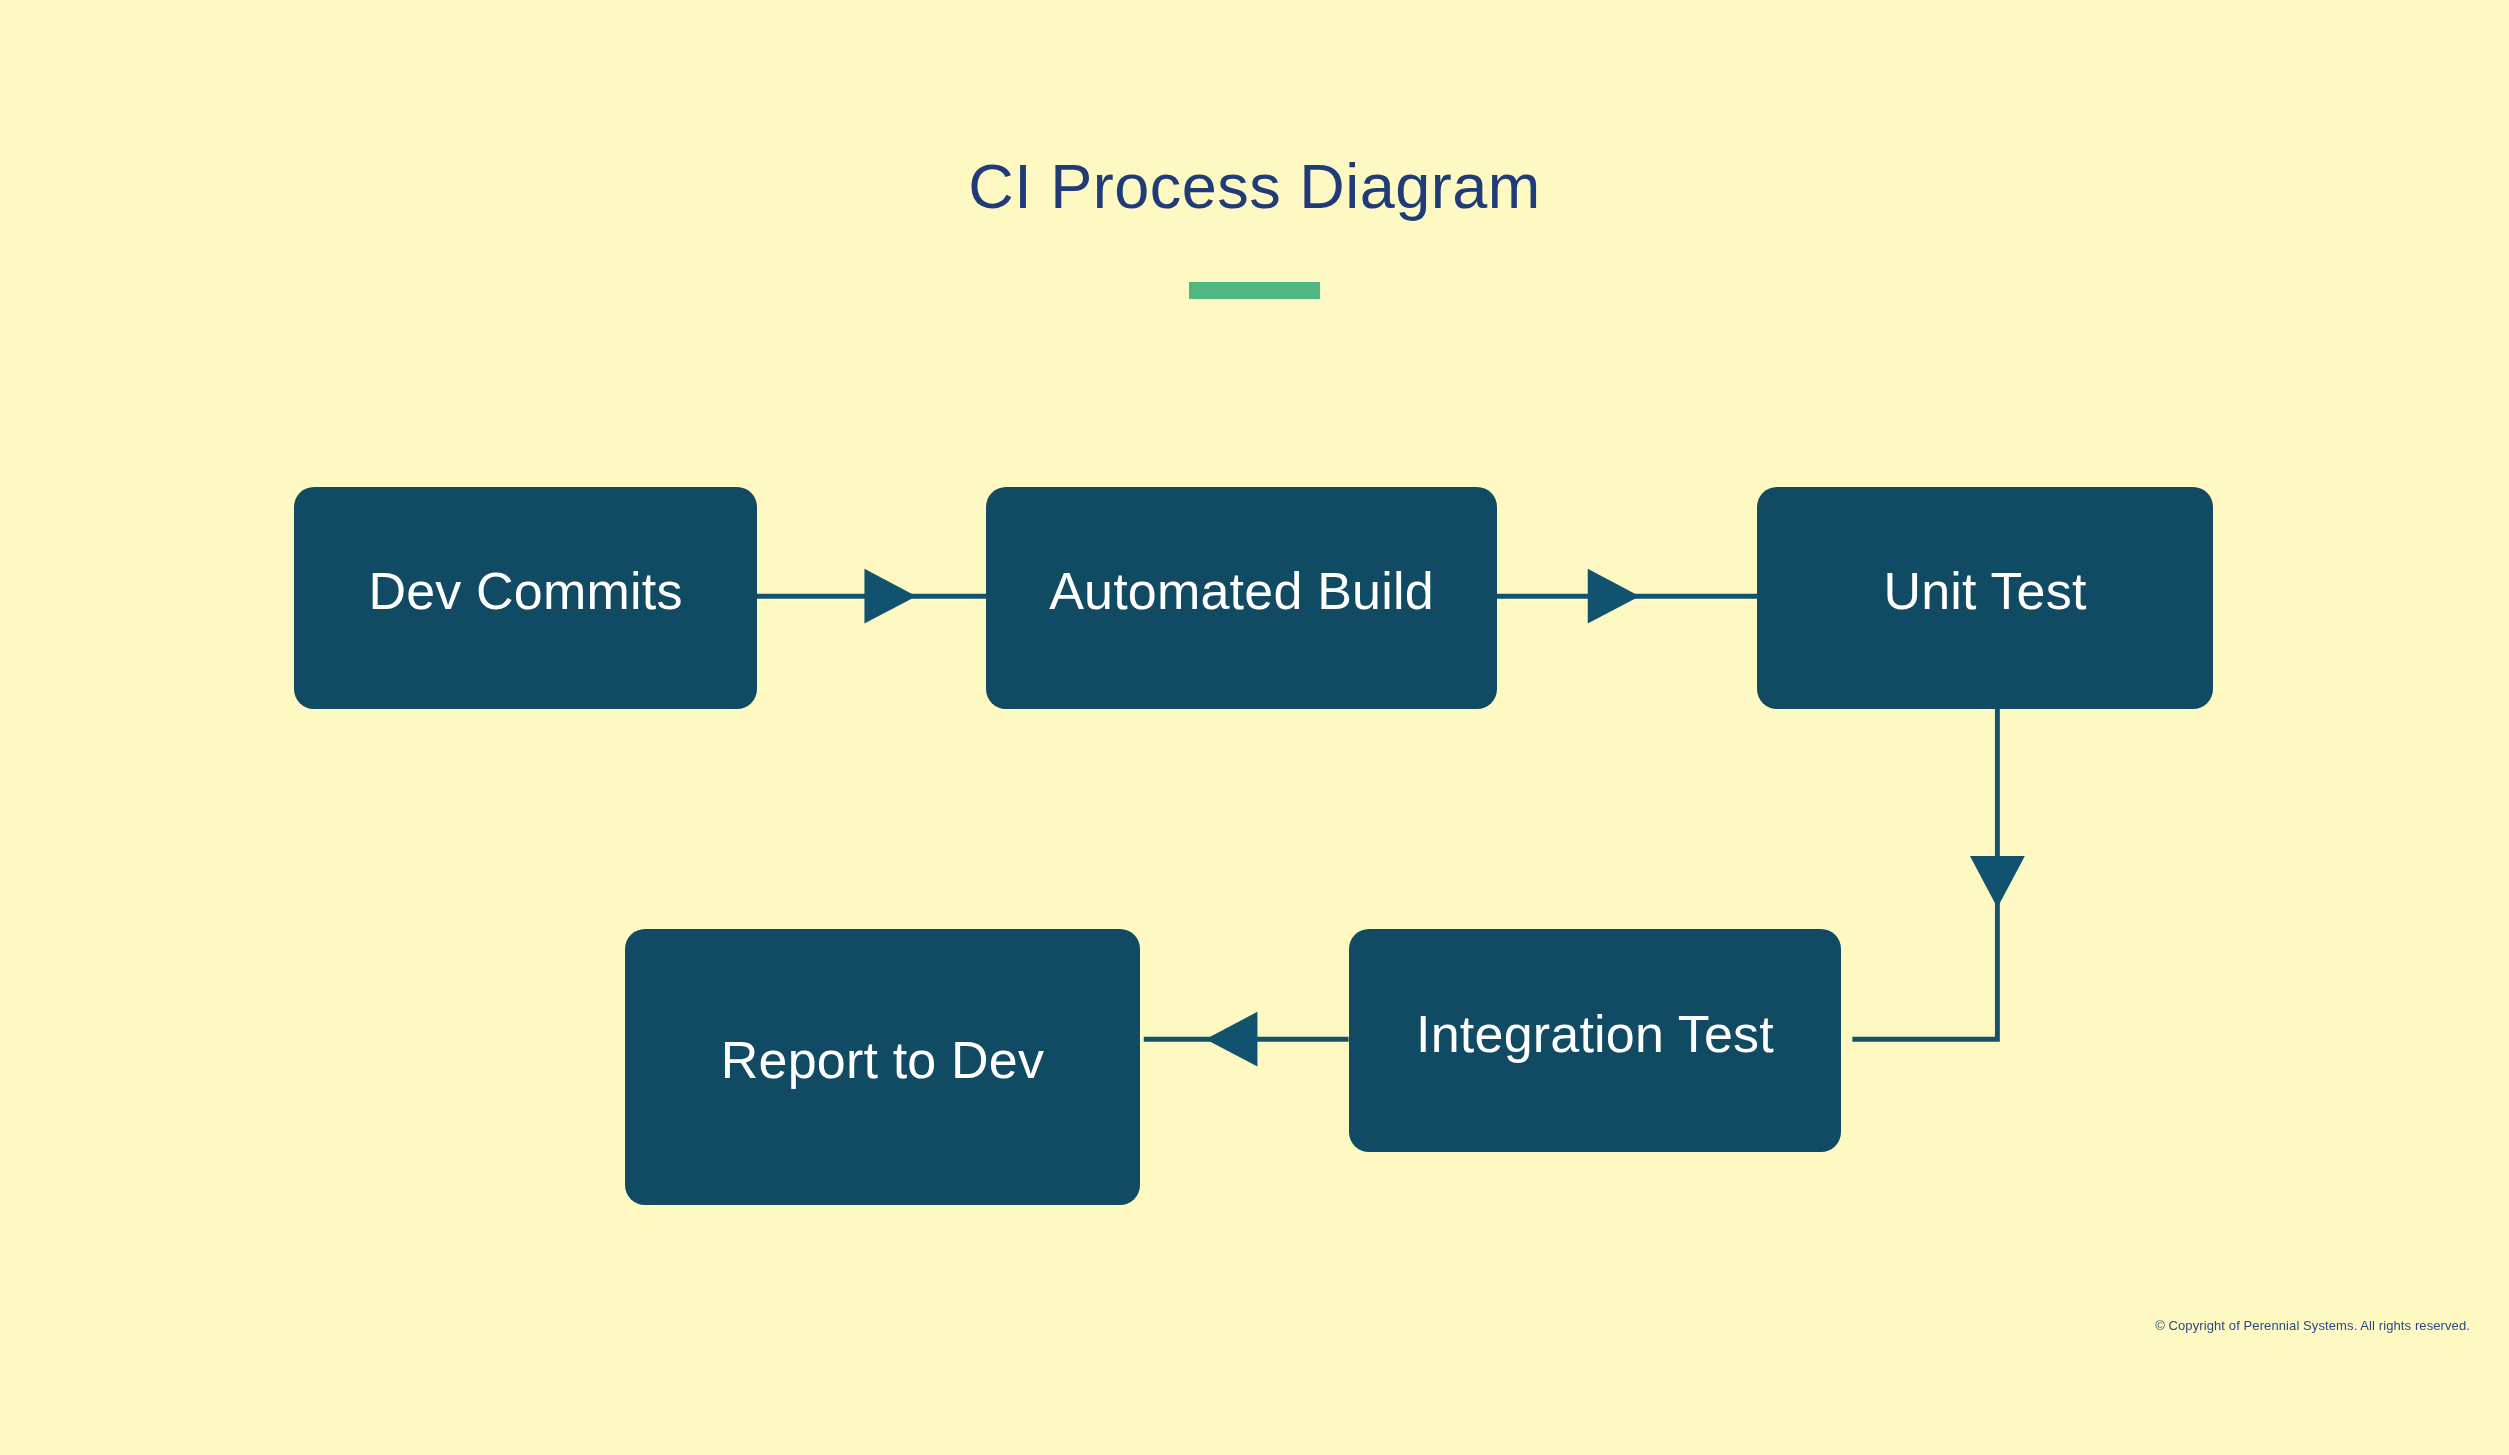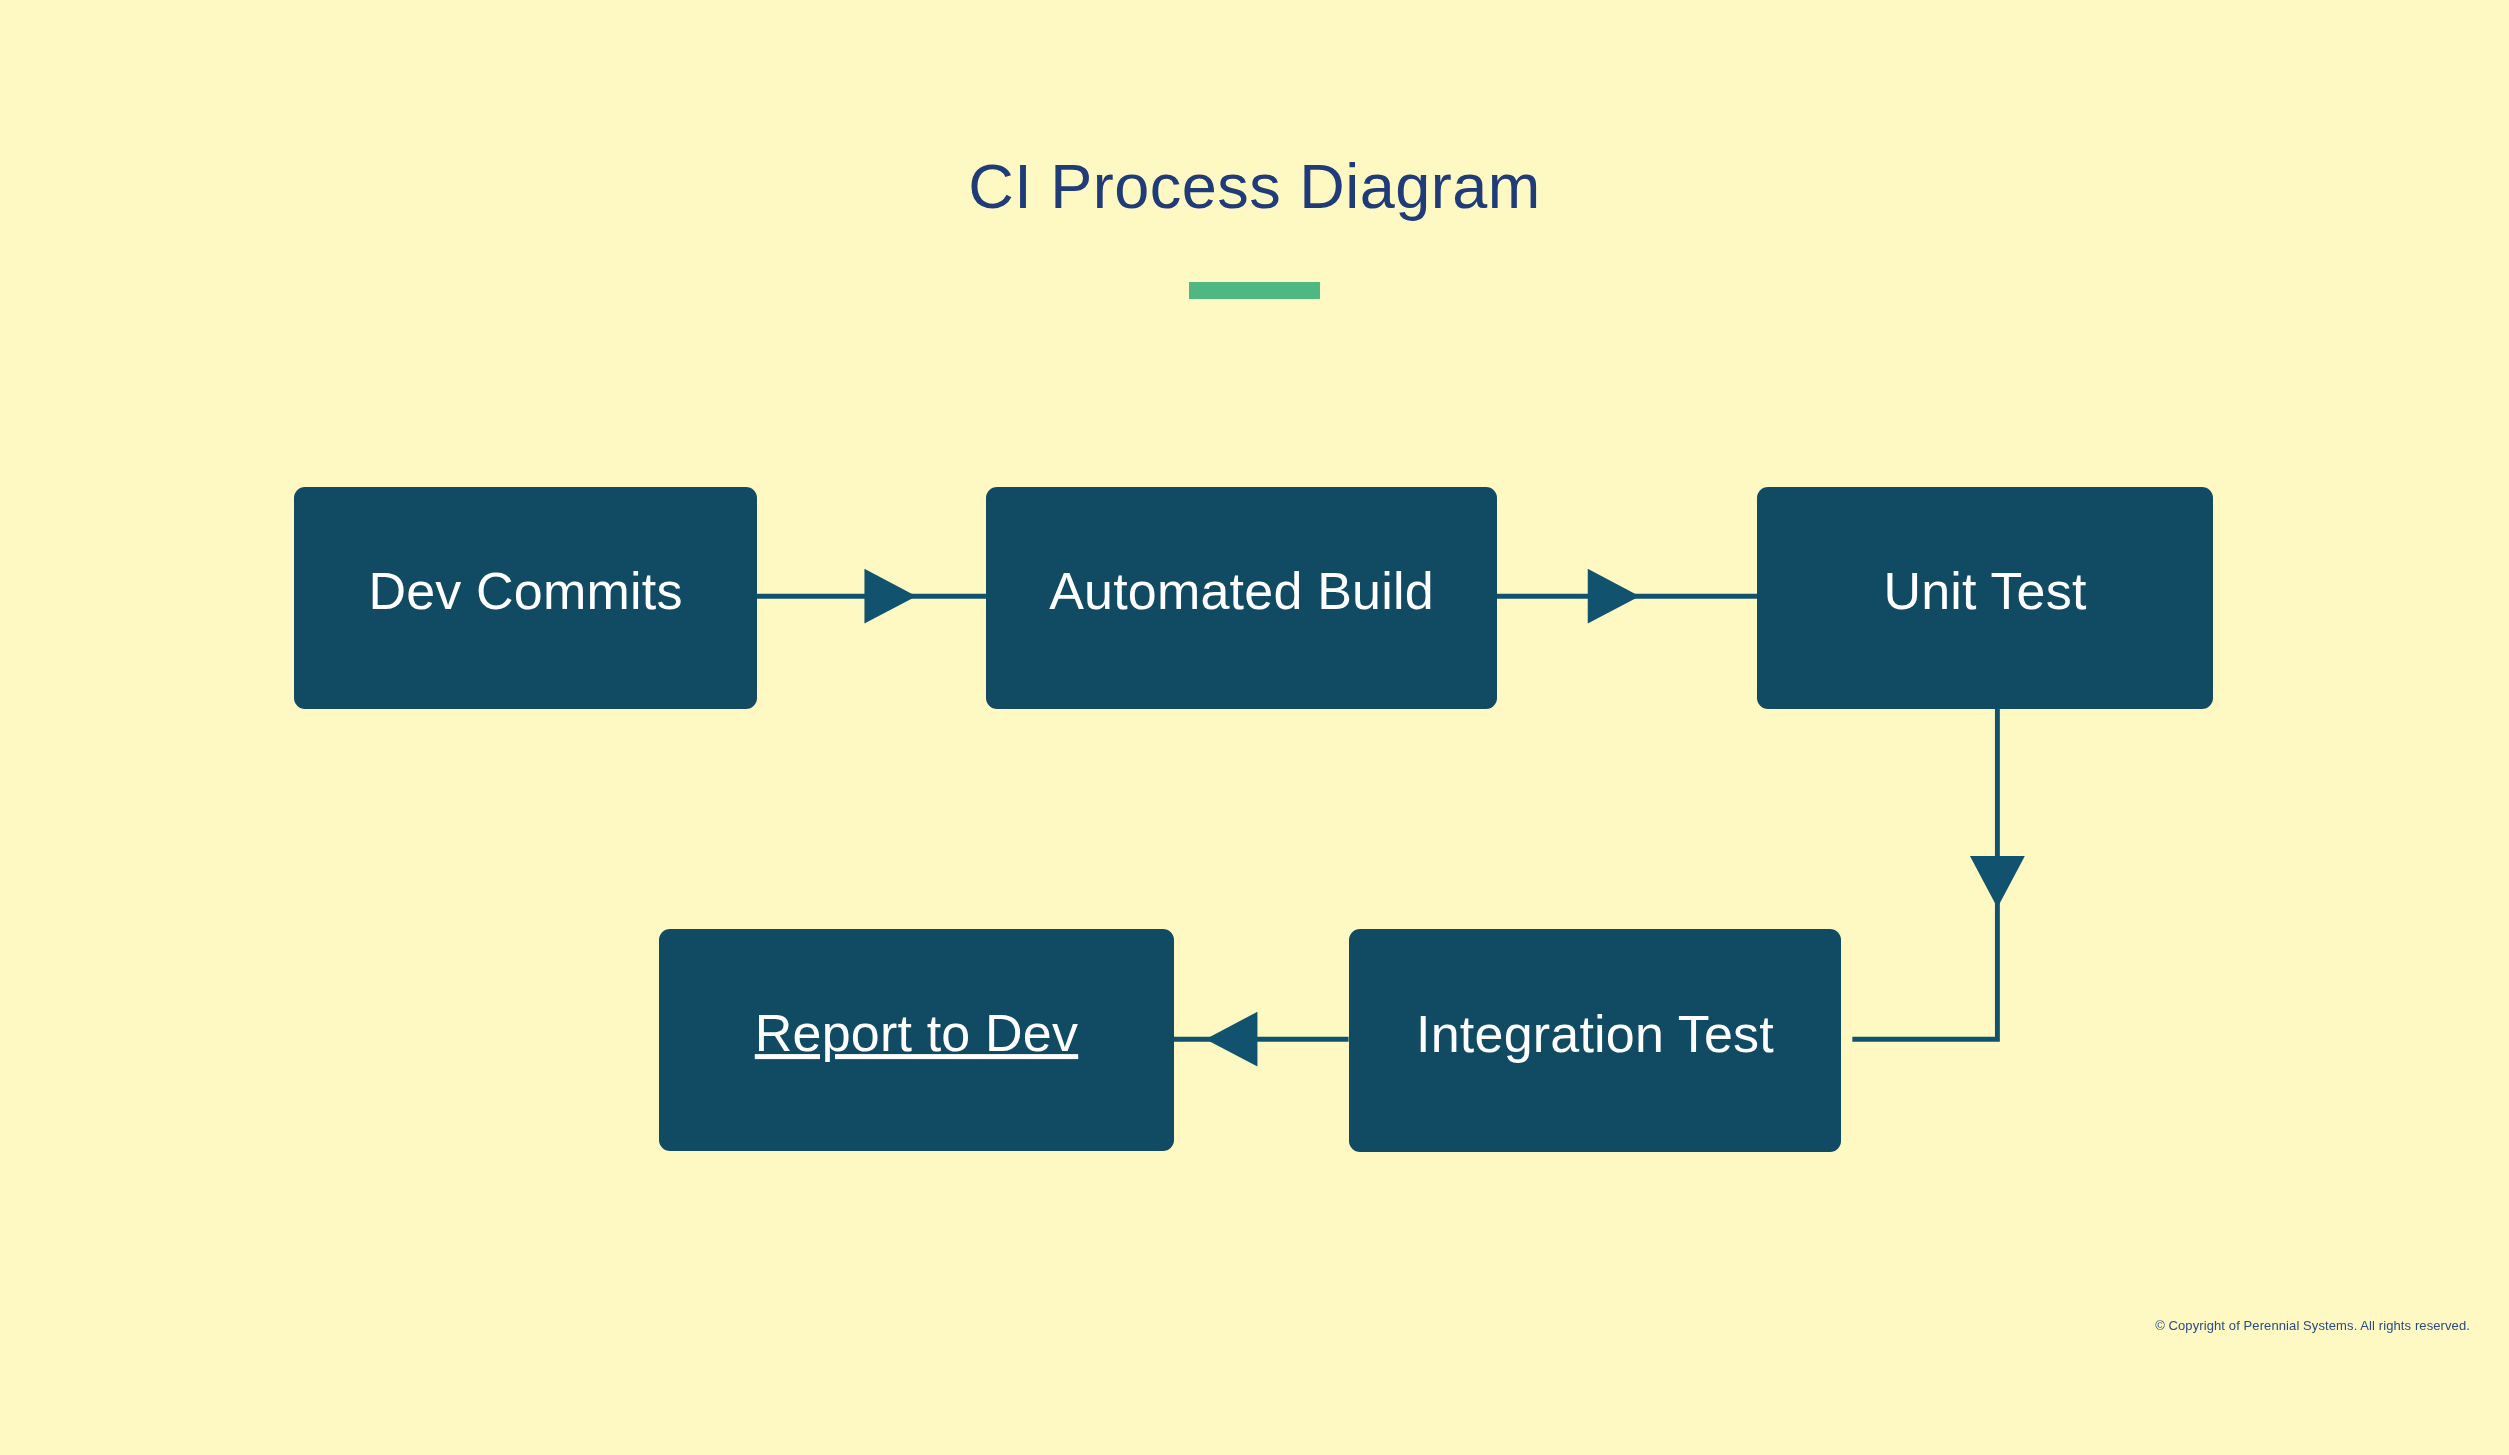--- a/index.html
+++ b/index.html
@@ -47,21 +47,21 @@
     top: 282px;
     width: 131px;
     height: 16.7px;
     background: #4fb882;
   }
 
   
   .node {
     position: absolute;
     background: #114a63;
-    border-radius: 11px;
+    border-radius: 20px;
     box-sizing: border-box;
     color: #ffffff;
     display: flex;
     align-items: center;
     justify-content: center;
     overflow: hidden;
   }
   .node-label {
     display: block;
     width: 100%;
@@ -75,21 +75,21 @@
     white-space: nowrap;
     padding: 0 13.7px;
     box-sizing: border-box;
   }
 
   
   #node-dev-commits      { left: 294px;  top: 487px;  width: 463px;  height: 222px; }
   #node-automated-build  { left: 986px; top: 487px;  width: 511px;  height: 222px; }
   #node-unit-test        { left: 1757px; top: 487px;  width: 456px;  height: 222px; }
   #node-integration-test { left: 1349px; top: 929px;  width: 492px;  height: 223px; }
-  #node-report-to-dev    { left: 659px;  top: 929px;  width: 515px;  height: 222px; text-decoration: underline; }
+  #node-report-to-dev    { left: 625px;  top: 929px;  width: 515px;  height: 276px; }
 
   
   #node-dev-commits .node-label,
   #node-automated-build .node-label,
   #node-unit-test .node-label,
   #node-integration-test .node-label,
   #node-report-to-dev .node-label { transform: translateY(-5.9px); }
 
   
   #connectors {

